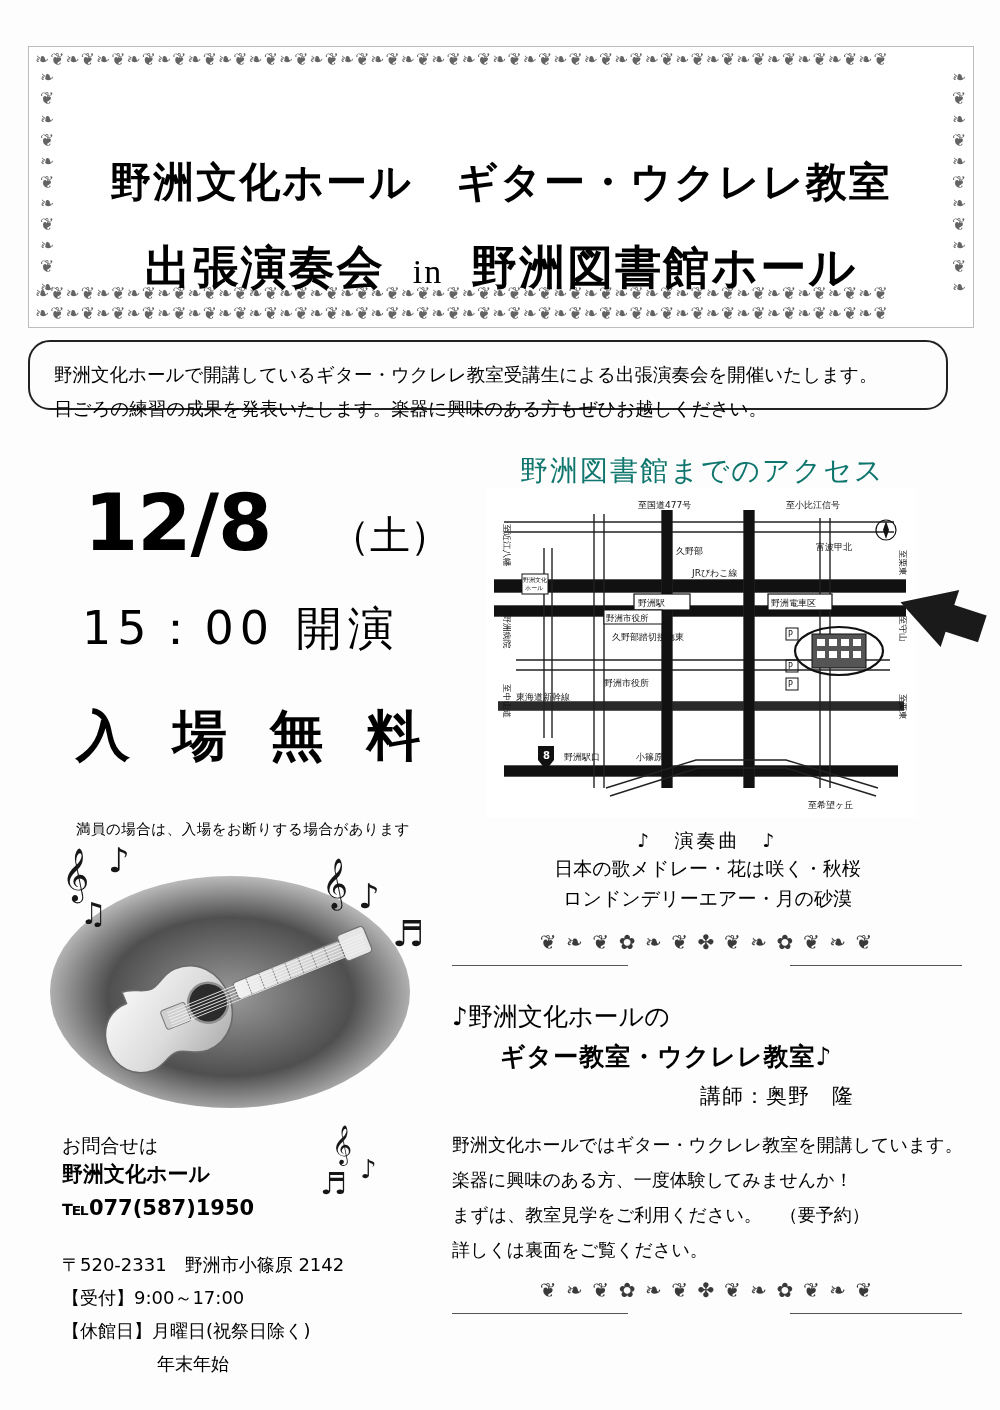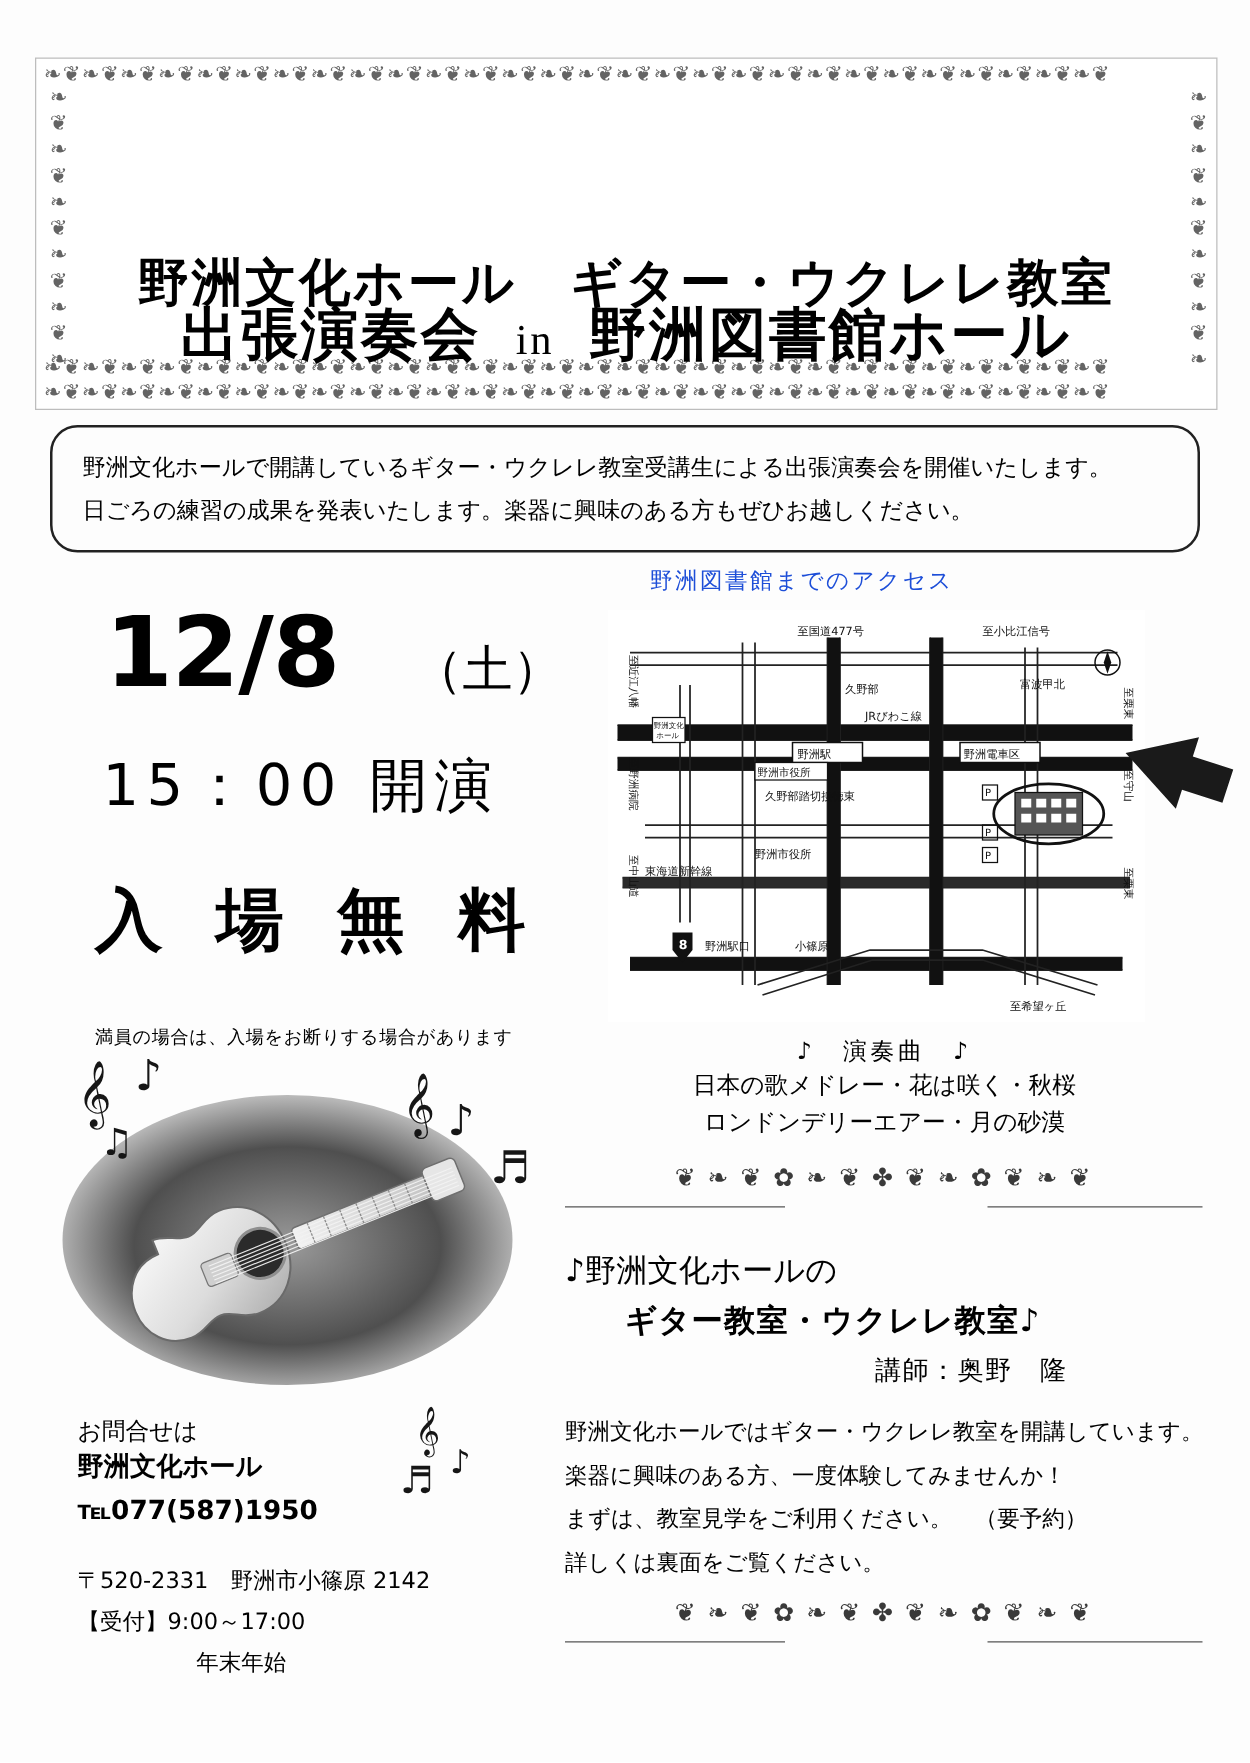--- a/index.html
+++ b/index.html
@@ -55,21 +55,20 @@
 
   .title-line1 {
     position: absolute;
     left: 0; right: 0; top: 108px;
     text-align: center;
     font-family: "DejaVu Sans", sans-serif;
     font-size: 41px;
     font-weight: 700;
     letter-spacing: 2px;
     color: #000;
-    margin-top: 44px;
   }
   .title-line2 {
     position: absolute;
     left: 0; right: 0; top: 190px;
     text-align: center;
     font-family: "DejaVu Sans", sans-serif;
     font-size: 46px;
     font-weight: 700;
     letter-spacing: 2px;
     color: #000;
@@ -77,24 +76,24 @@
   .title-line2 .in {
     font-family: "Liberation Serif", serif;
     font-size: 34px;
     font-weight: 400;
     padding: 0 10px;
   }
 
   
   .intro-box {
     position: absolute;
-    left: 40px;
+    left: 28px;
     top: 340px;
     width: 920px;
-    height: 102px;
+    height: 70px;
     border: 2px solid #222;
     border-radius: 22px;
     box-sizing: border-box;
     padding: 16px 40px 0 24px;
   }
   .intro-line {
     font-family: "DejaVu Sans", sans-serif;
     font-size: 18.5px;
     line-height: 34px;
     color: #000;
@@ -149,23 +148,23 @@
     letter-spacing: .5px;
     margin-top: 32px;
   }
 
   
   .access-title {
     position: absolute;
     left: 520px;
     top: 452px;
     font-family: "DejaVu Serif", serif;
-    font-size: 18px;
+    font-size: 28px;
     letter-spacing: 2px;
-    color: #1d4ed8;
+    color: #0f766e;
   }
   .map-wrap {
     position: absolute;
     left: 486px;
     top: 488px;
     width: 430px;
     height: 330px;
   }
   .map-wrap svg { display:block; }
   .map-arrow {
@@ -570,16 +569,17 @@
 
   <div class="contact">
     <div class="c-label">お問合せは</div>
     <div class="c-name">野洲文化ホール</div>
     <div class="c-tel">℡077(587)1950</div>
   </div>
 
   <div class="address">
     <div>〒520-2331　野洲市小篠原 2142</div>
     <div>【受付】9:00～17:00</div>
+    <div>【休館日】月曜日(祝祭日除く)</div>
     <div class="center-ind">年末年始</div>
   </div>
 
 </div>
 
 </body></html>

